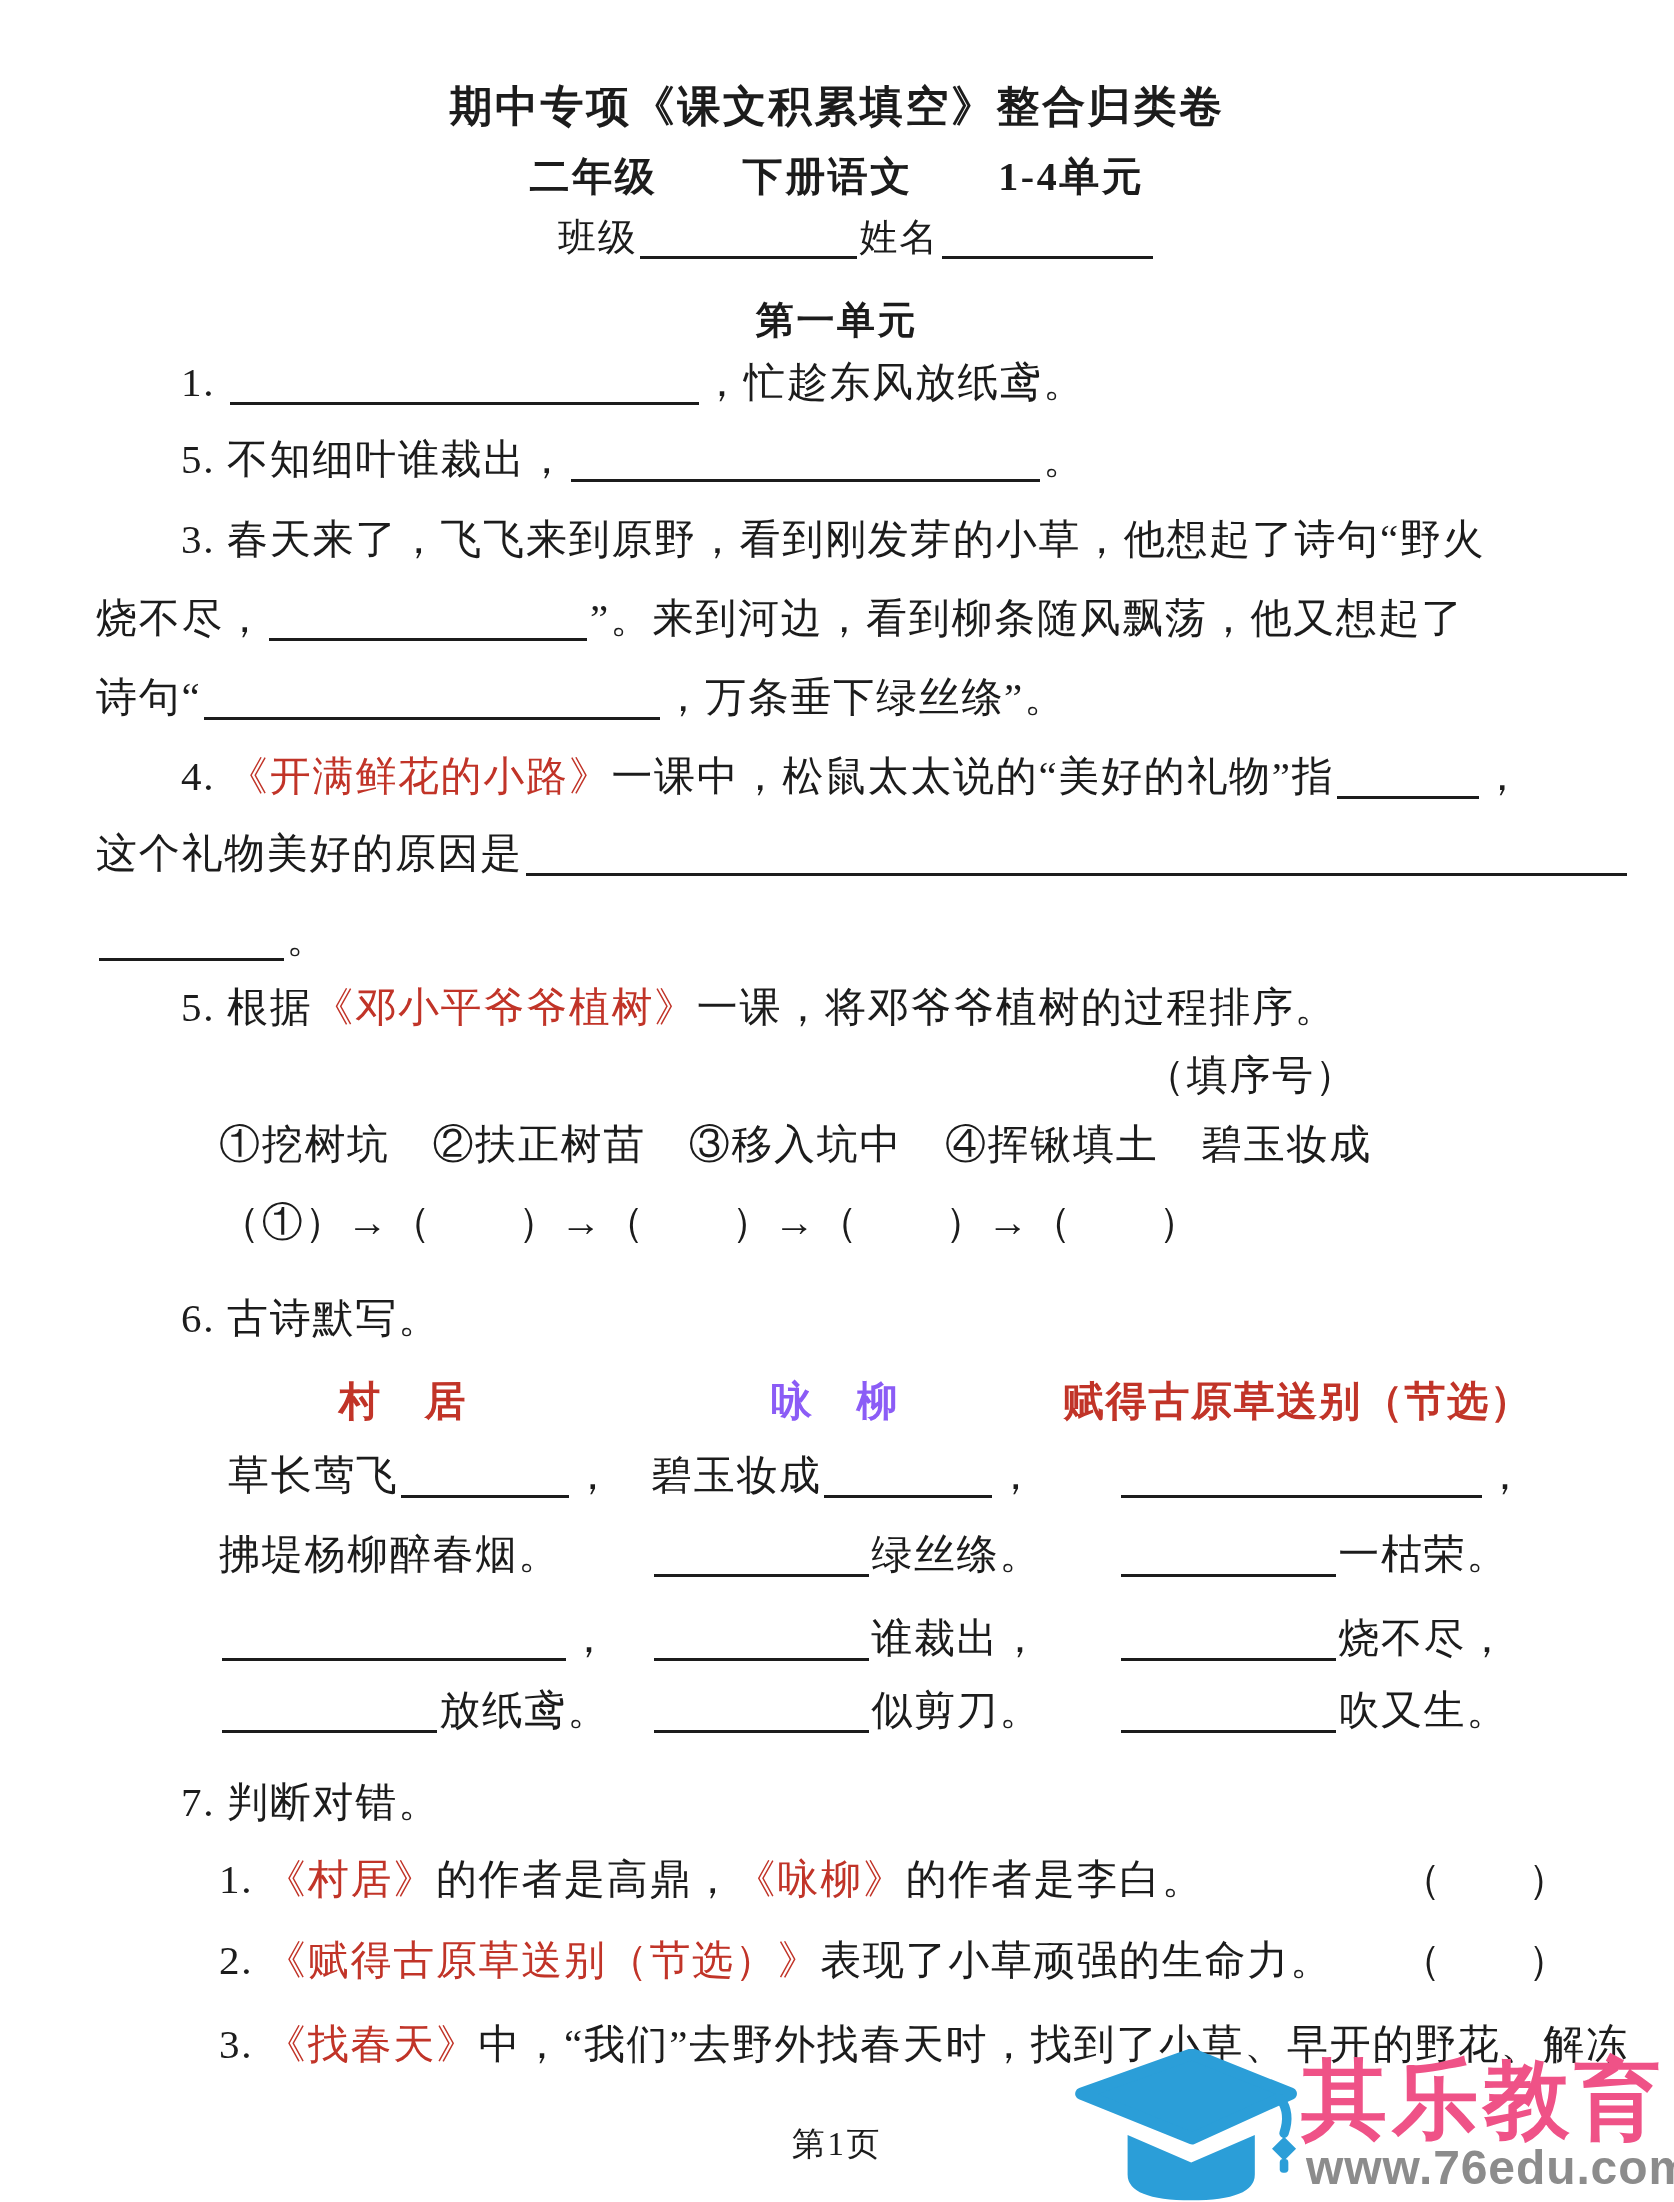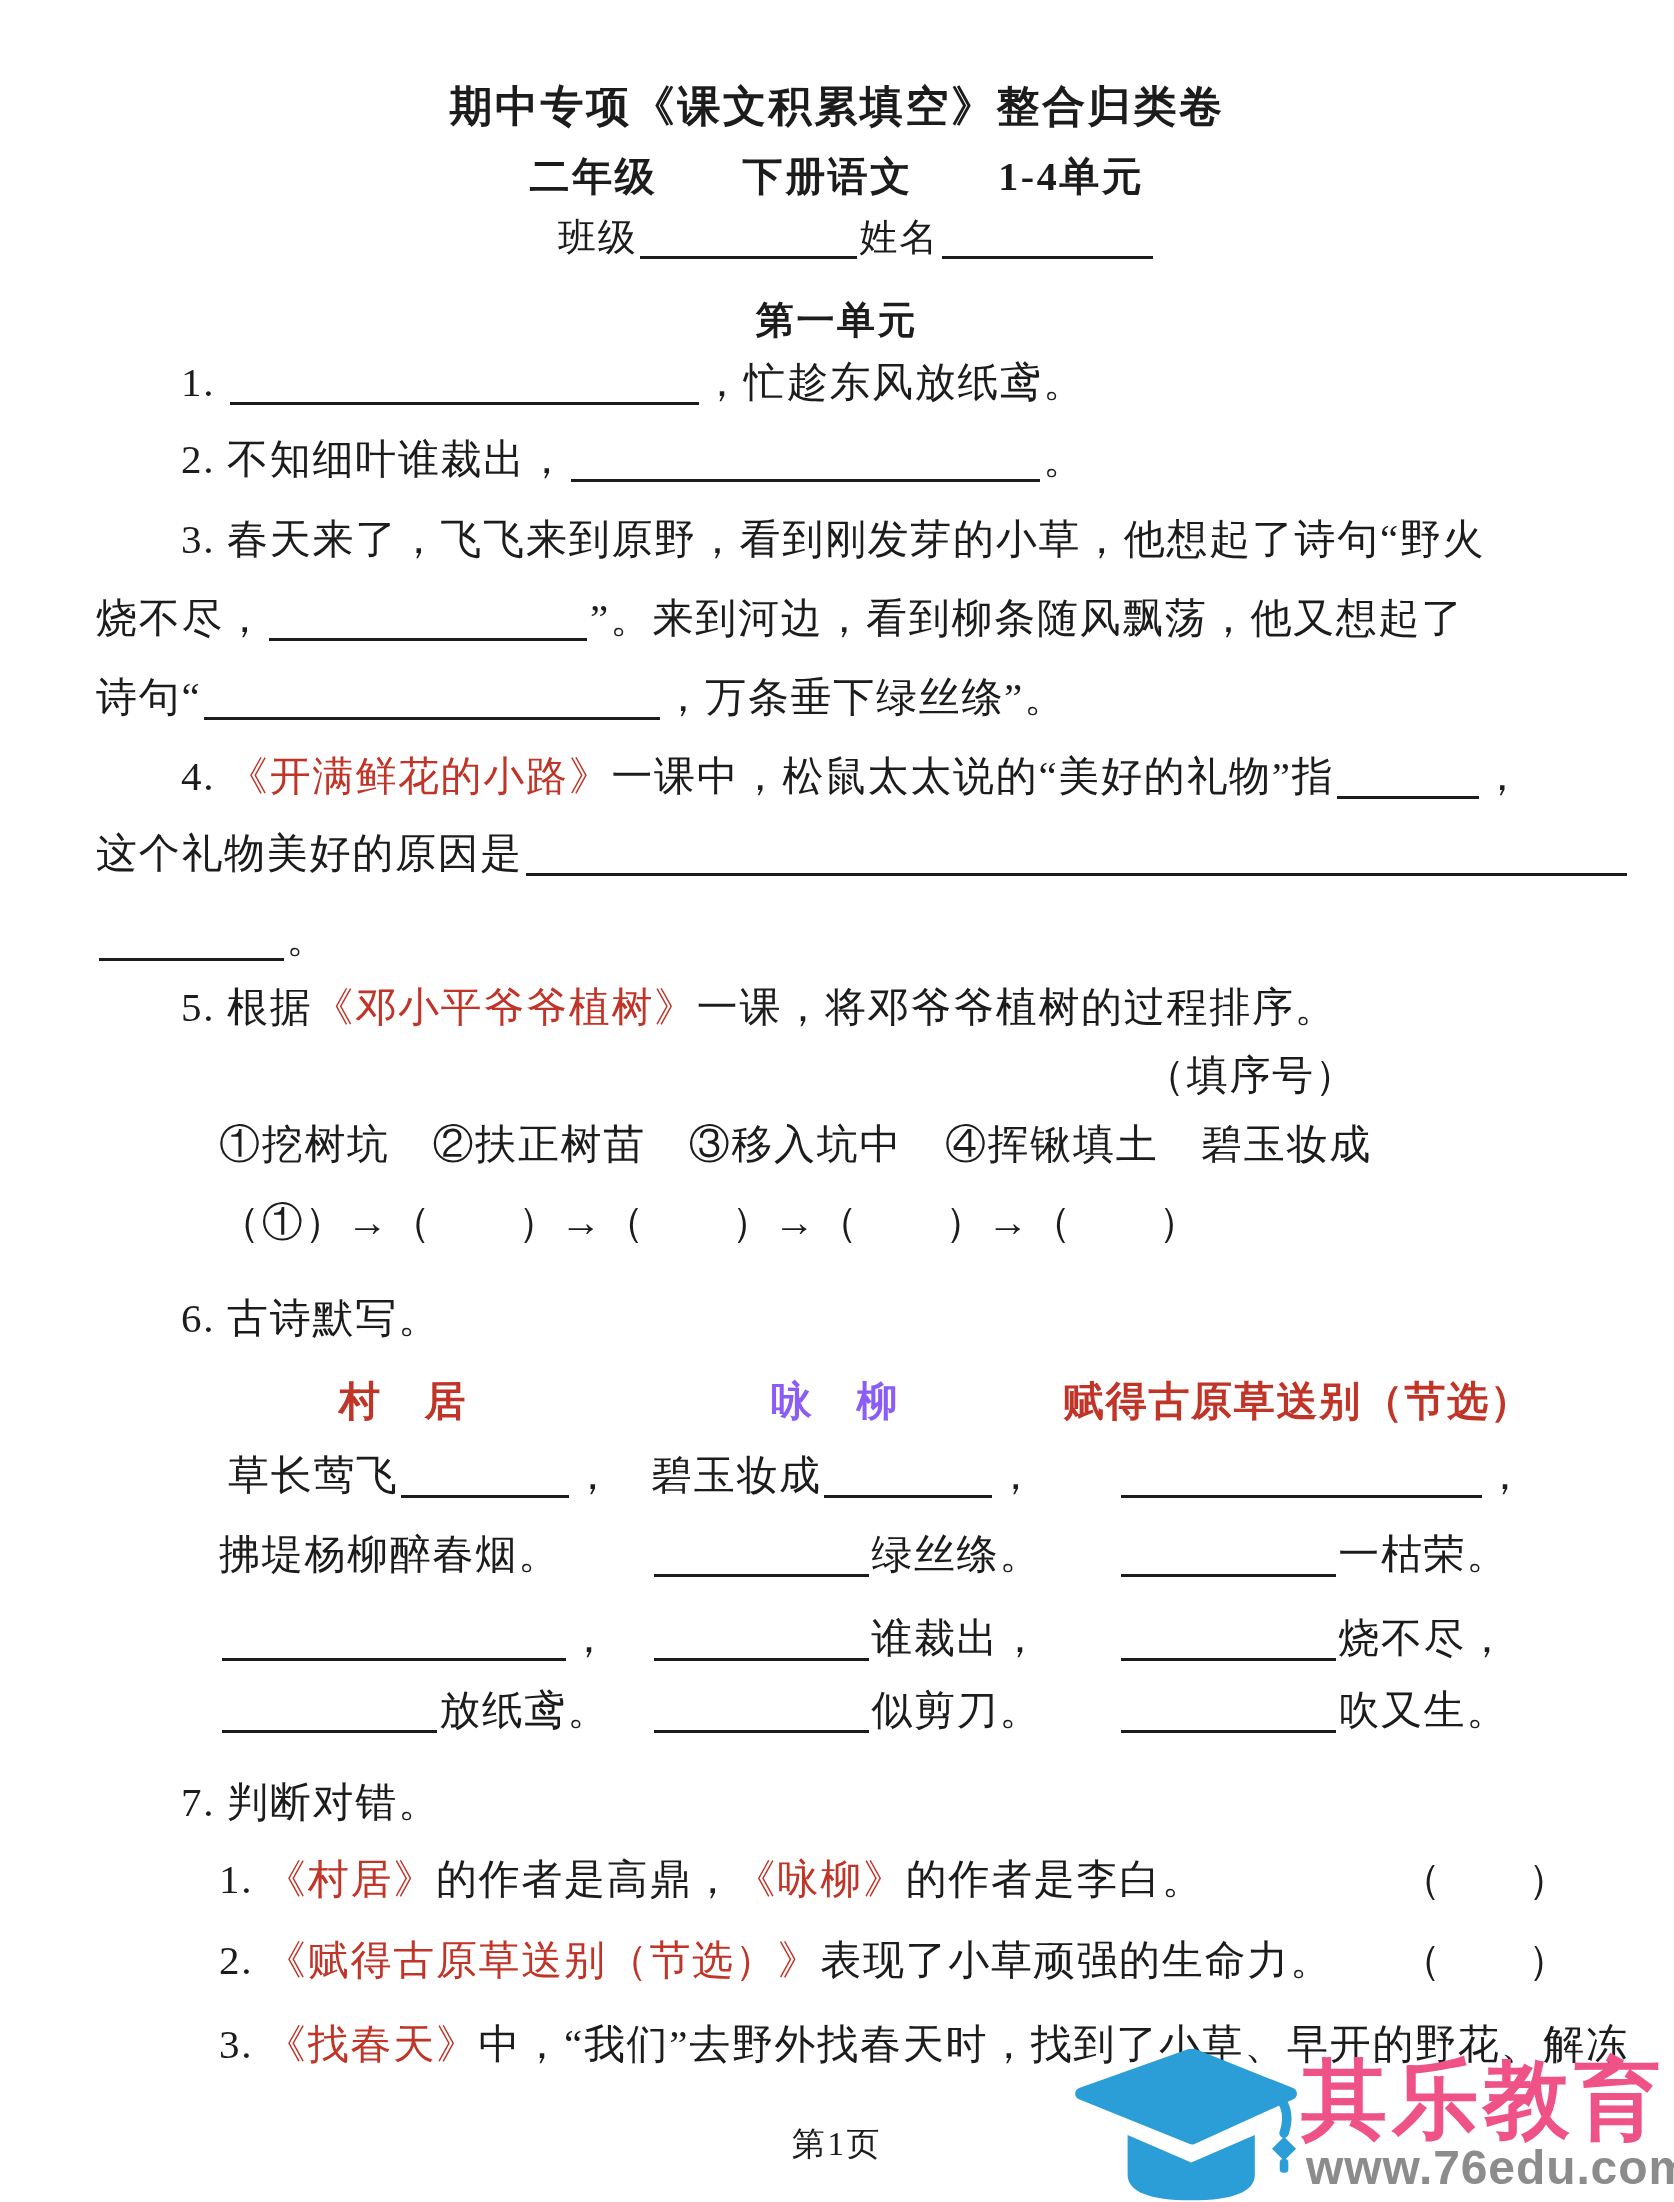--- a/index.html
+++ b/index.html
@@ -48,21 +48,21 @@
 </head>
 <body>
 
 <div class="page" style="background: rgb(255, 255, 255); color: rgb(28, 28, 28);">
   <div id="lines-root">
       <div class="line center" style="top: 81px; font-size: 43px; font-weight: bold;"><span>期中专项《课文积累填空》整合归类卷</span></div>
       <div class="line center" style="top: 153px; font-size: 40px; font-weight: bold;"><span>二年级　　下册语文　　1-4单元</span></div>
       <div class="line" style="top: 215px; left: 558px; font-size: 38px;"><span>班级</span><span class="blk" style="width: 217px;"></span><span>姓名</span><span class="blk" style="width: 211px;"></span></div>
       <div class="line center" style="top: 298px; font-size: 38px; font-weight: bold;"><span>第一单元</span></div>
       <div class="line" style="top: 358px; left: 181px;"><span>1. </span><span class="blk" style="width: 469px;"></span><span>，忙趁东风放纸鸢。</span></div>
-      <div class="line" style="top: 435px; left: 181px;"><span>2. 不知细叶谁裁出，</span><span class="blk" style="width: 469px;"></span><span>。</span></div>
+      <div class="line" style="top: 435px; left: 181px;"><span>5. 不知细叶谁裁出，</span><span class="blk" style="width: 469px;"></span><span>。</span></div>
       <div class="line" style="top: 515px; left: 181px;"><span>3. 春天来了，飞飞来到原野，看到刚发芽的小草，他想起了诗句“野火</span></div>
       <div class="line" style="top: 594px; left: 96px;"><span>烧不尽，</span><span class="blk" style="width: 318px;"></span><span>”。来到河边，看到柳条随风飘荡，他又想起了</span></div>
       <div class="line" style="top: 673px; left: 96px;"><span>诗句“</span><span class="blk" style="width: 456px;"></span><span>，万条垂下绿丝绦”。</span></div>
       <div class="line" style="top: 752px; left: 181px;"><span>4. </span><span style="color: rgb(193, 52, 40);">《开满鲜花的小路》</span><span>一课中，松鼠太太说的“美好的礼物”指</span><span class="blk" style="width: 142px;"></span><span>，</span></div>
       <div class="line" style="top: 829px; left: 96px;"><span>这个礼物美好的原因是</span><span class="blk" style="width: 1101px;"></span></div>
       <div class="line" style="top: 914px; left: 96px;"><span class="blk" style="width: 185px;"></span><span>。</span></div>
       <div class="line" style="top: 983px; left: 181px;"><span>5. 根据</span><span style="color: rgb(193, 52, 40);">《邓小平爷爷植树》</span><span>一课，将邓爷爷植树的过程排序。</span></div>
       <div class="line" style="top: 1051px; left: 1144px;"><span>（填序号）</span></div>
       <div class="line" style="top: 1120px; left: 219px;"><span>①挖树坑　②扶正树苗　③移入坑中　④挥锹填土　碧玉妆成</span></div>
       <div class="line" style="top: 1198px; left: 219px;"><span>（①）→（　　）→（　　）→（　　）→（　　）</span></div>

